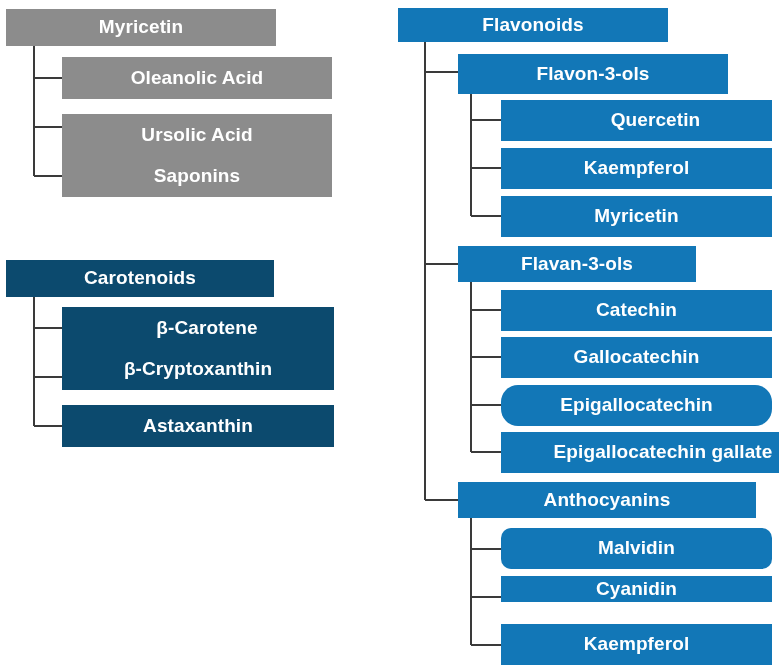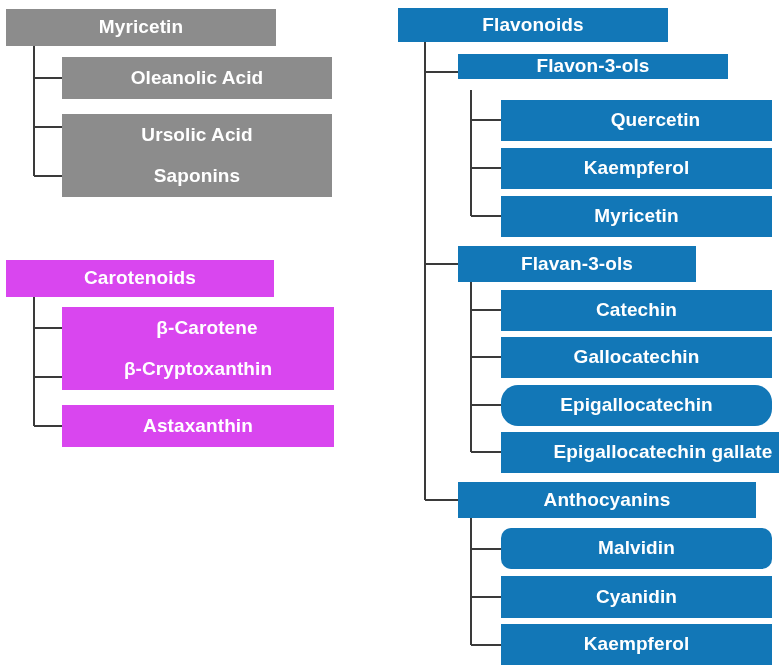--- a/index.html
+++ b/index.html
@@ -44,21 +44,21 @@
     color: #ffffff;
     font-weight: bold;
     letter-spacing: 0.1px;
     text-align: center;
     line-height: 1.1;
     white-space: nowrap;
     padding: 0 6px;
   }
 
   .node.gray   { background: #8c8c8c; }
-  .node.red    { background: #d946ef; }
+  .node.red    { background: #0c4a6e; }
   .node.blue   { background: #1277b7; }
 
   .lvl1 { font-size: 19px; }
   .lvl2 { font-size: 19px; }
   .lvl3 { font-size: 19px; }
 
   .connector {
     stroke: #3a3a3a;
     stroke-width: 2;
     fill: none;
@@ -115,21 +115,21 @@
   <div class="node red lvl1" style="left:6px; top:260px; width:268px; height:37px;">Carotenoids</div>
 
   <div class="node red lvl2" style="left:62px; top:307px; width:272px; height:42px;padding-left:24px;">β-Carotene</div>
 
   <div class="node red lvl2" style="left:62px; top:348px; width:272px; height:42px;">β-Cryptoxanthin</div>
 
   <div class="node red lvl2" style="left:62px; top:405px; width:272px; height:42px;">Astaxanthin</div>
 
   <div class="node blue lvl1" style="left:398px; top:8px; width:270px; height:34px;">Flavonoids</div>
 
-  <div class="node blue lvl2" style="left:458px; top:54px; width:270px; height:25px;">Flavon-3-ols</div>
+  <div class="node blue lvl2" style="left:458px; top:54px; width:270px; height:40px;">Flavon-3-ols</div>
 
   <div class="node blue lvl3" style="left:501px; top:100px; width:271px; height:41px;padding-left:44px;">Quercetin</div>
 
   <div class="node blue lvl3" style="left:501px; top:148px; width:271px; height:41px;">Kaempferol</div>
 
   <div class="node blue lvl3" style="left:501px; top:196px; width:271px; height:41px;">Myricetin</div>
 
   <div class="node blue lvl2" style="left:458px; top:246px; width:238px; height:36px;">Flavan-3-ols</div>
 
   <div class="node blue lvl3" style="left:501px; top:290px; width:271px; height:41px;">Catechin</div>
@@ -137,17 +137,17 @@
   <div class="node blue lvl3" style="left:501px; top:337px; width:271px; height:41px;">Gallocatechin</div>
 
   <div class="node blue lvl3" style="left:501px; top:385px; width:271px; height:41px;border-radius:17px;">Epigallocatechin</div>
 
   <div class="node blue lvl3" style="left:501px; top:432px; width:324px; height:41px;">Epigallocatechin gallate</div>
 
   <div class="node blue lvl2" style="left:458px; top:482px; width:298px; height:36px;">Anthocyanins</div>
 
   <div class="node blue lvl3" style="left:501px; top:528px; width:271px; height:41px;border-radius:10px;">Malvidin</div>
 
-  <div class="node blue lvl3" style="left:501px; top:576px; width:271px; height:42px;">Cyanidin</div>
+  <div class="node blue lvl3" style="left:501px; top:576px; width:271px; height:26px;">Cyanidin</div>
 
   <div class="node blue lvl3" style="left:501px; top:624px; width:271px; height:41px;">Kaempferol</div>
 
 </div>
 
 </body></html>

